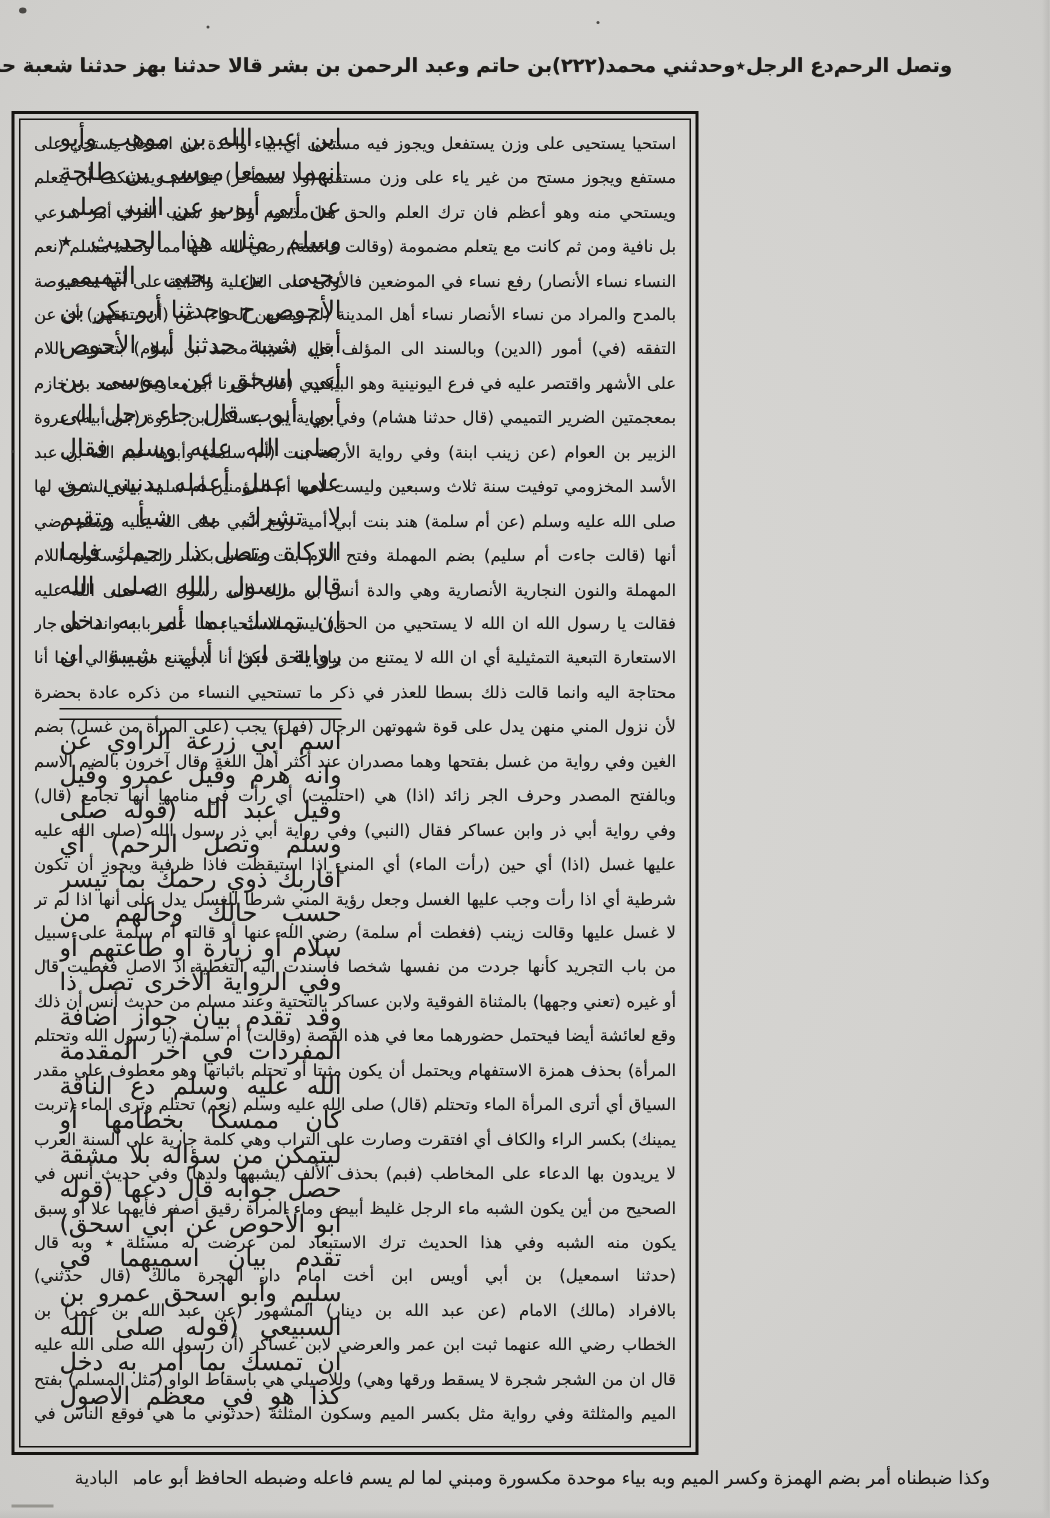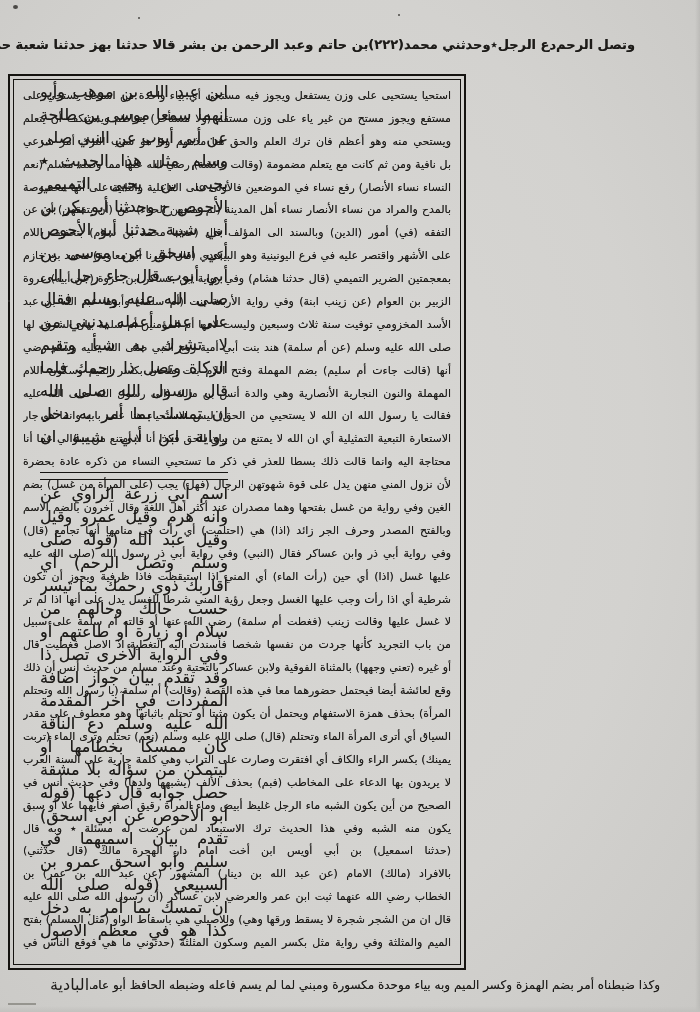--- a/index.html
+++ b/index.html
@@ -45,21 +45,21 @@
     border-top:1.3px solid var(--border);border-bottom:1px solid var(--border);
   }
   .margin-note.bottom{position:absolute;top:482px;left:40px;width:188px;}
   
   .footer{position:absolute;top:972px;left:0;width:700px;height:26px;font-size:12px;}
   .footer-text{
     position:absolute;right:40px;width:570px;height:26px;line-height:26px;
     text-align:justify;text-align-last:justify;overflow:hidden;white-space:nowrap;
     text-shadow:0 0 .4px rgba(0,0,0,.5);
   }
-  .catchword{position:absolute;left:50px;top:0;height:26px;line-height:26px;font-size:16px;}
+  .catchword{position:absolute;left:50px;top:0;height:26px;line-height:26px;font-size:12px;}
   
   .speck{position:absolute;background:#4a4845;border-radius:50%;}
   .edge-shade-right{position:absolute;top:0;right:0;width:5px;height:100%;background:linear-gradient(to left,#bcbbb8,transparent);}
   .edge-shade-bottom{position:absolute;bottom:0;left:0;width:100%;height:6px;background:linear-gradient(to top,#c2c1be,transparent);}
   .scan-dash{position:absolute;background:#96958f;}
 </style>
 </head>
 <body>
 
 <div id="page">

